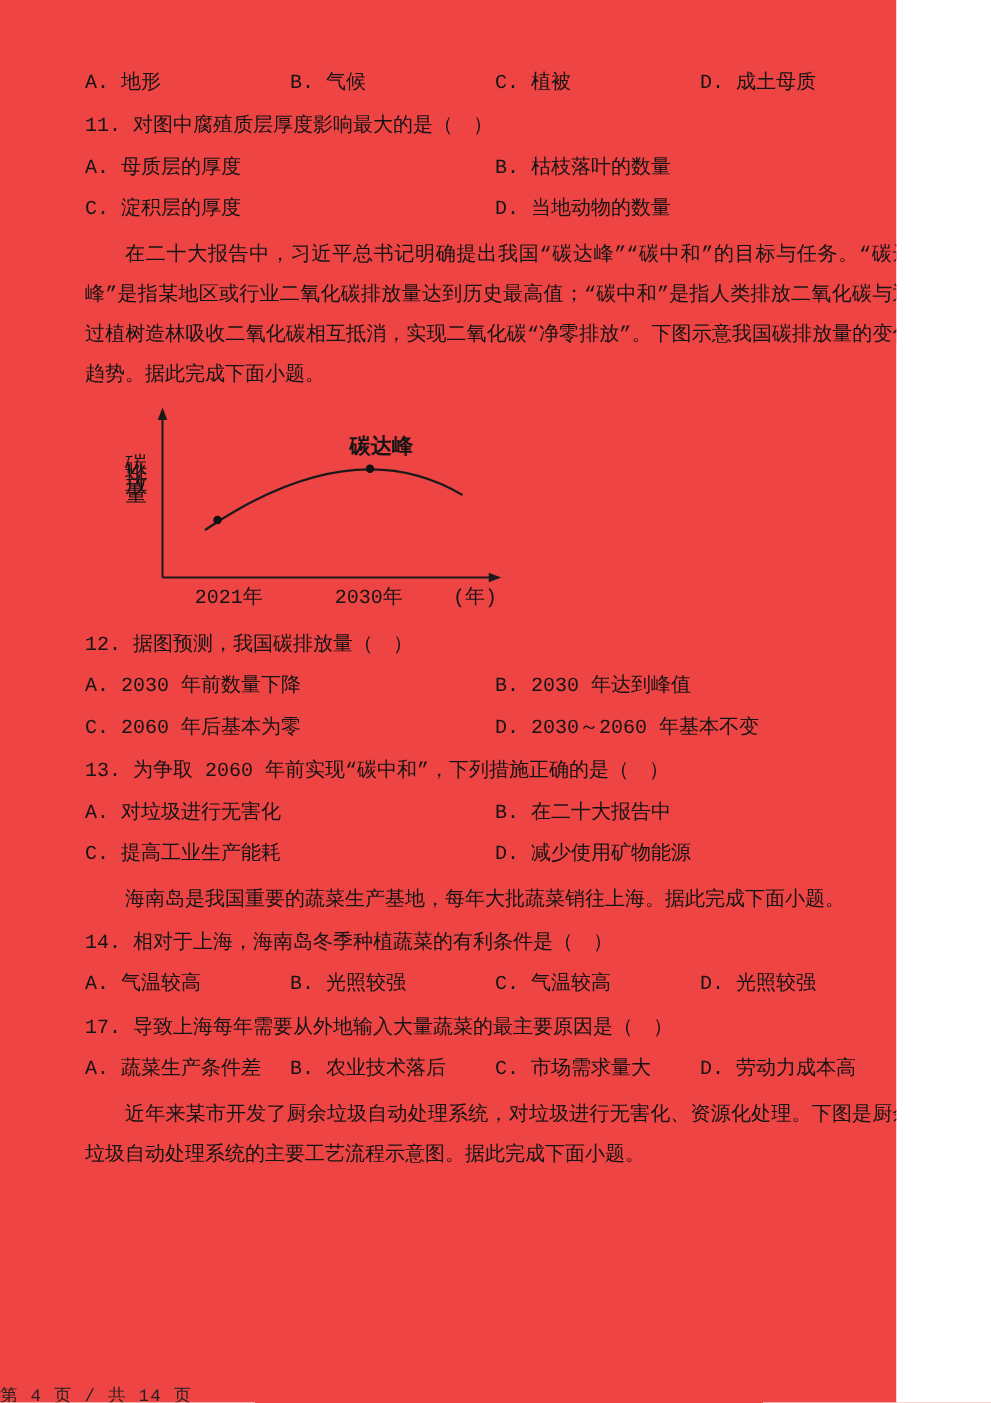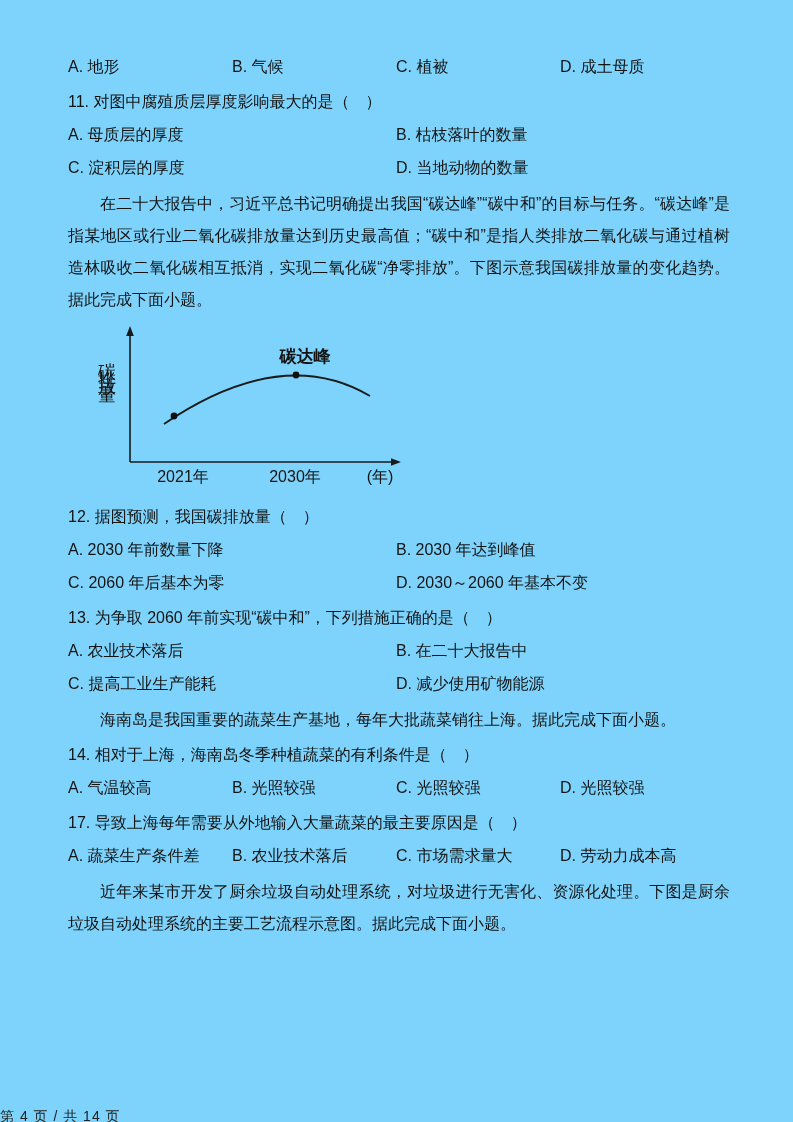--- a/index.html
+++ b/index.html
@@ -1,21 +1,21 @@
 <!DOCTYPE html>
 <html><head>
 <meta charset="utf-8">
 <style>
   html, body { margin: 0; padding: 0; background: #ffffff; }
   .page {
     position: relative;
-    width: 793px;
+    width: 717px;
     height: 1122px;
-    background: #7dd3fc;
-    font-family: Liberation Sans, sans-serif;
+    background: #ef4444;
+    font-family: Liberation Mono, monospace;
     color: #141414;
     overflow: hidden;
   }
   .content {
     position: absolute;
     left: 68px;
     top: 50px;
     width: 662px;
     font-size: 16px;
   }
@@ -108,35 +108,35 @@
       <span>A. 2030 年前数量下降</span>
       <span>B. 2030 年达到峰值</span>
     </div>
     <div class="row opts2">
       <span>C. 2060 年后基本为零</span>
       <span>D. 2030～2060 年基本不变</span>
     </div>
 
     <div class="row stem">13. 为争取 2060 年前实现“碳中和”，下列措施正确的是（　）</div>
     <div class="row opts2">
-      <span>A. 农业技术落后</span>
+      <span>A. 对垃圾进行无害化</span>
       <span>B. 在二十大报告中</span>
     </div>
     <div class="row opts2">
       <span>C. 提高工业生产能耗</span>
       <span>D. 减少使用矿物能源</span>
     </div>
 
     <p class="passage">海南岛是我国重要的蔬菜生产基地，每年大批蔬菜销往上海。据此完成下面小题。</p>
 
     <div class="row stem">14. 相对于上海，海南岛冬季种植蔬菜的有利条件是（　）</div>
     <div class="row opts4">
       <span>A. 气温较高</span>
       <span>B. 光照较强</span>
-      <span>C. 光照较强</span>
+      <span>C. 气温较高</span>
       <span>D. 光照较强</span>
     </div>
 
     <div class="row stem">17. 导致上海每年需要从外地输入大量蔬菜的最主要原因是（　）</div>
     <div class="row opts4">
       <span>A. 蔬菜生产条件差</span>
       <span>B. 农业技术落后</span>
       <span>C. 市场需求量大</span>
       <span>D. 劳动力成本高</span>
     </div>

